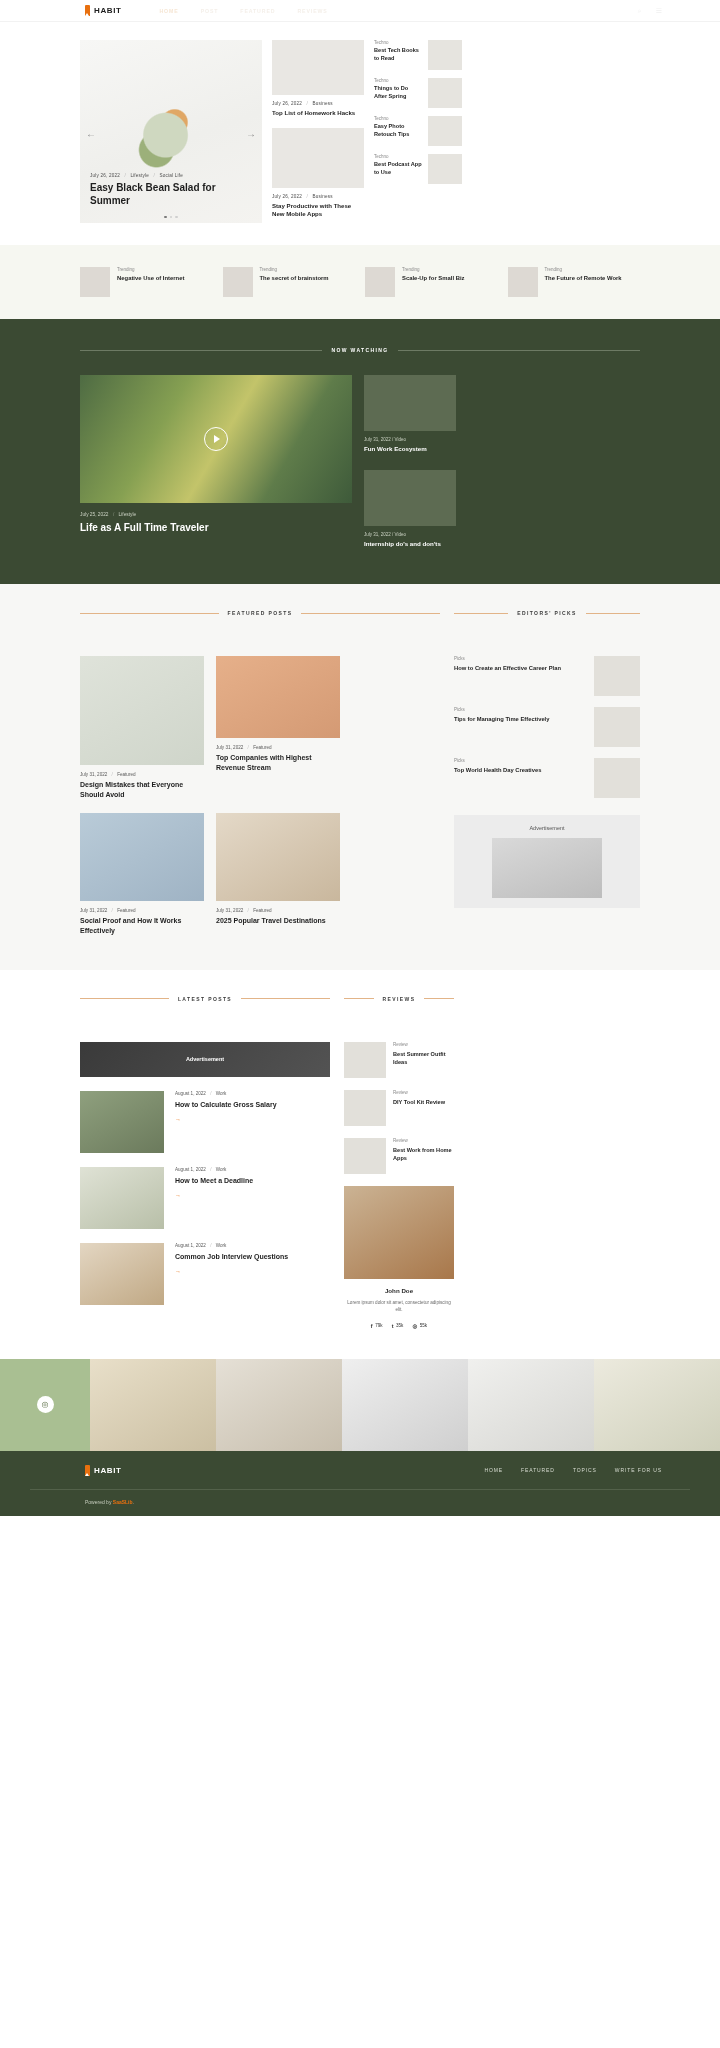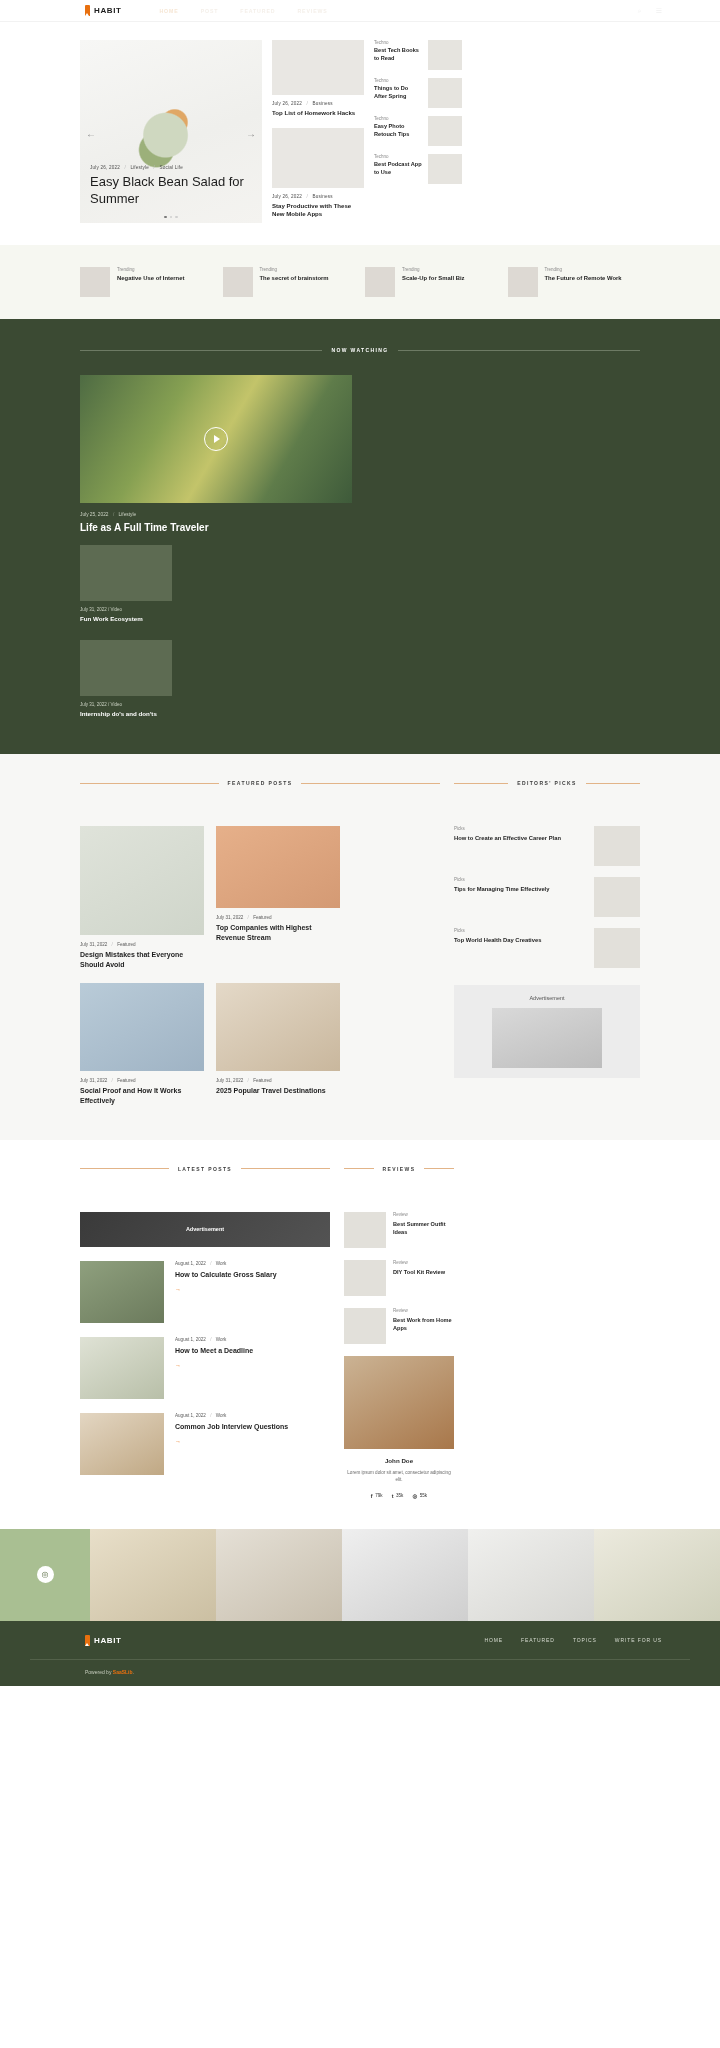--- a/index.html
+++ b/index.html
@@ -43,21 +43,21 @@
       radial-gradient(circle at 52% 45%, #e0a765 0 9%, transparent 10%),
       radial-gradient(circle at 42% 60%, #9cb07a 0 11%, transparent 12%),
       linear-gradient(160deg,#f7f7f5 0%, #efefec 55%, #f4f3f0 100%);
     background-color:#f3f3f1;
   }
   .hero-arrow { position:absolute; top:48%; font-size:10px; color:#8d8d8d; }
   .hero-arrow.l { left:6px; } .hero-arrow.r { right:6px; }
   .hero-cap { position:absolute; left:10px; bottom:16px; right:10px; }
   .meta { font-size:4.6px; color:#4d4d4d; letter-spacing:.2px; margin-bottom:3px; }
   .meta .sep { color:#b9b9b9; margin:0 3px; }
-  .hero-title { font-size:13px; font-weight:normal; color:#1e1e1e; line-height:1.32; }
+  .hero-title { font-size:10px; font-weight:bold; color:#1e1e1e; line-height:1.32; }
   .dots { position:absolute; bottom:5px; left:0; right:0; display:flex; gap:3px; justify-content:center;}
   .dots i { width:2.5px;height:2.5px;border-radius:50%;background:#cfcfcf;display:block;}
   .dots i.on{background:#7a7a7a;}
 
   .hero-mid { width:92px; display:flex; flex-direction:column; gap:11px; }
   .card-img { width:92px; height:55px; background:#e9e7e3; }
   .mini-title { font-size:6.1px; font-weight:bold; line-height:1.35; color:#1e1e1e; margin-top:2px; }
 
   .hero-right { width:88px; display:flex; flex-direction:column; gap:8px; }
   .tech-row { display:flex; gap:6px; align-items:flex-start; }
@@ -72,21 +72,21 @@
   .trend-item { display:flex; gap:7px; width:133px; align-items:flex-start; }
   .trend-thumb { width:30px; height:30px; background:#ddd9d3; flex:none; }
   .trend-cat { font-size:4.5px; color:#8a8a8a; margin-bottom:2px; }
   .trend-title { font-size:5.9px; font-weight:bold; line-height:1.45; color:#1e1e1e; }
 
   
   .watch-sec { background:#3b4a33; padding:28px 0 36px; }
   .rule-head { display:flex; align-items:center; gap:9px; margin-bottom:22px; }
   .rule-head .ln { flex:1; height:1px; background:#6d7a64; }
   .rule-head .lb { font-size:5px; letter-spacing:1.4px; color:#ffffff; font-weight:bold; }
-  .watch-grid { display:flex; gap:12px;flex-direction:column; }
+  .watch-grid { display:flex; gap:12px; }
   .watch-main { width:272px; }
   .watch-img { width:272px; height:128px; position:relative;
     background:linear-gradient(120deg,#4e6b43 0%, #86a052 32%, #c3c46a 52%, #5f7c4a 74%, #3e5a3a 100%); }
   .play { position:absolute; top:50%; left:50%; transform:translate(-50%,-50%);
     width:24px;height:24px;border:1.2px solid #fff;border-radius:50%;
     display:flex;align-items:center;justify-content:center; }
   .play:after{content:"";border-left:6px solid #fff;border-top:4px solid transparent;
     border-bottom:4px solid transparent;margin-left:2px;}
   .watch-meta { font-size:4.8px; color:#cbd2c3; margin-top:9px; }
   .watch-meta .sep{color:#8d9a85;margin:0 3px;}

